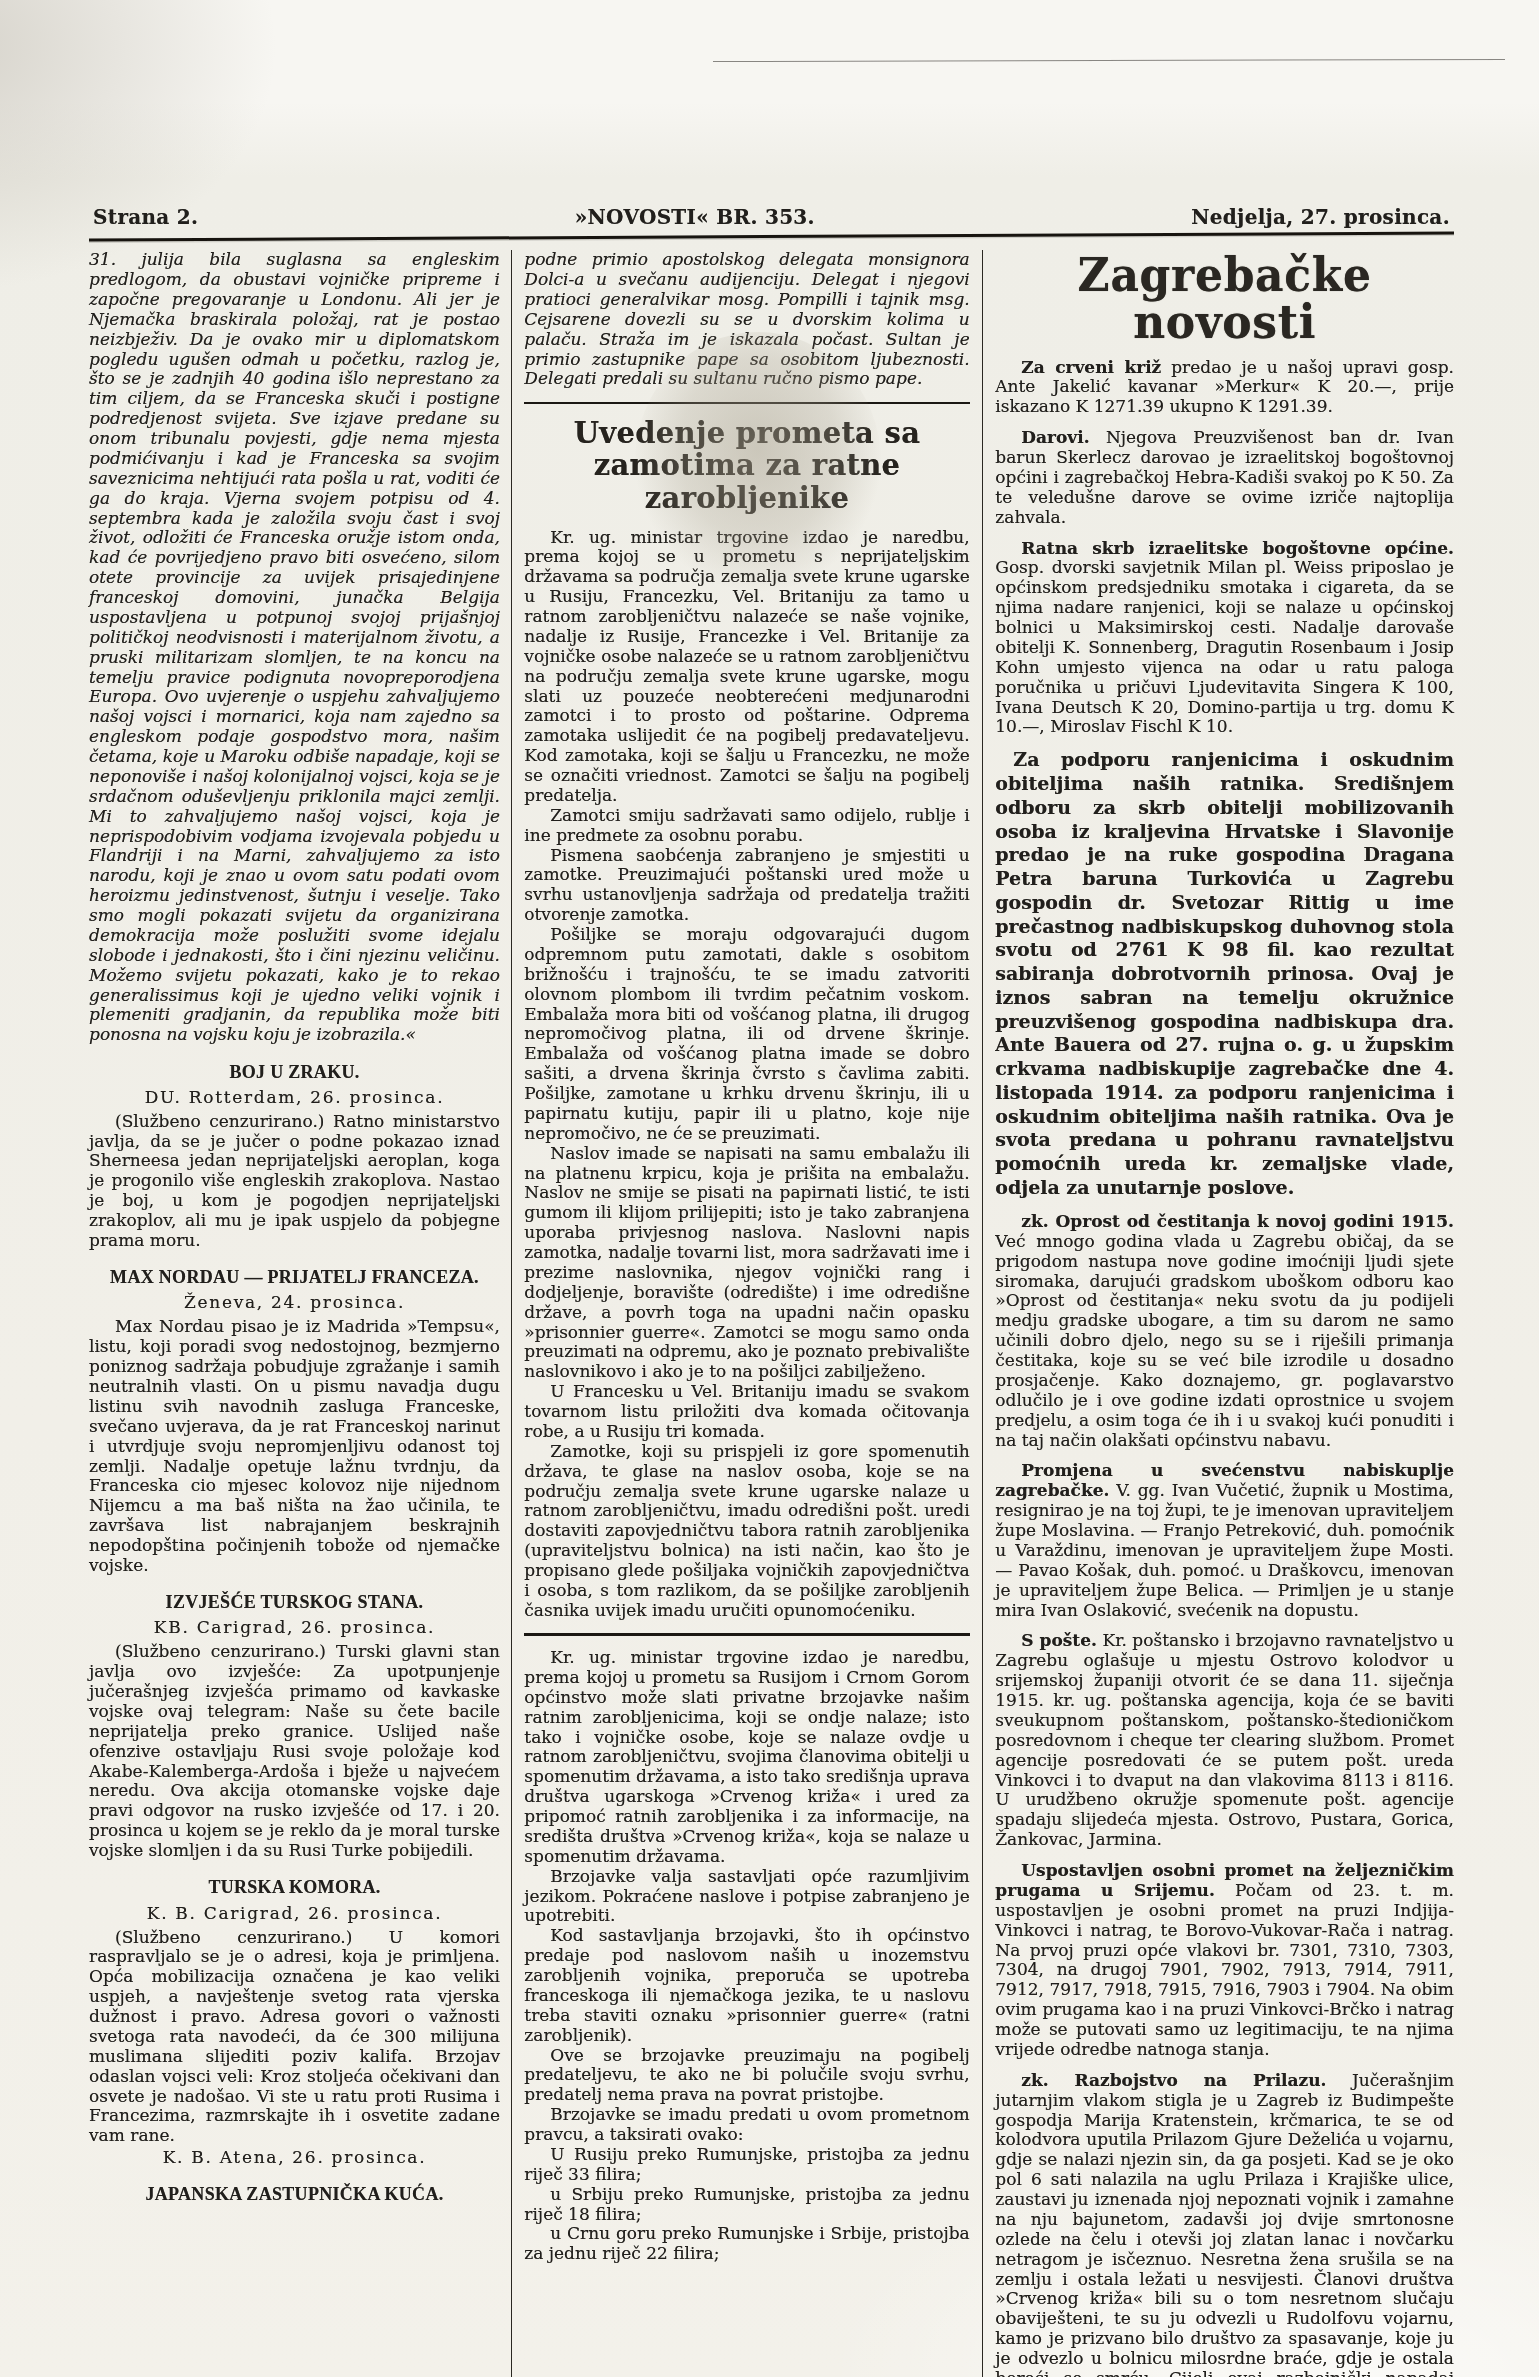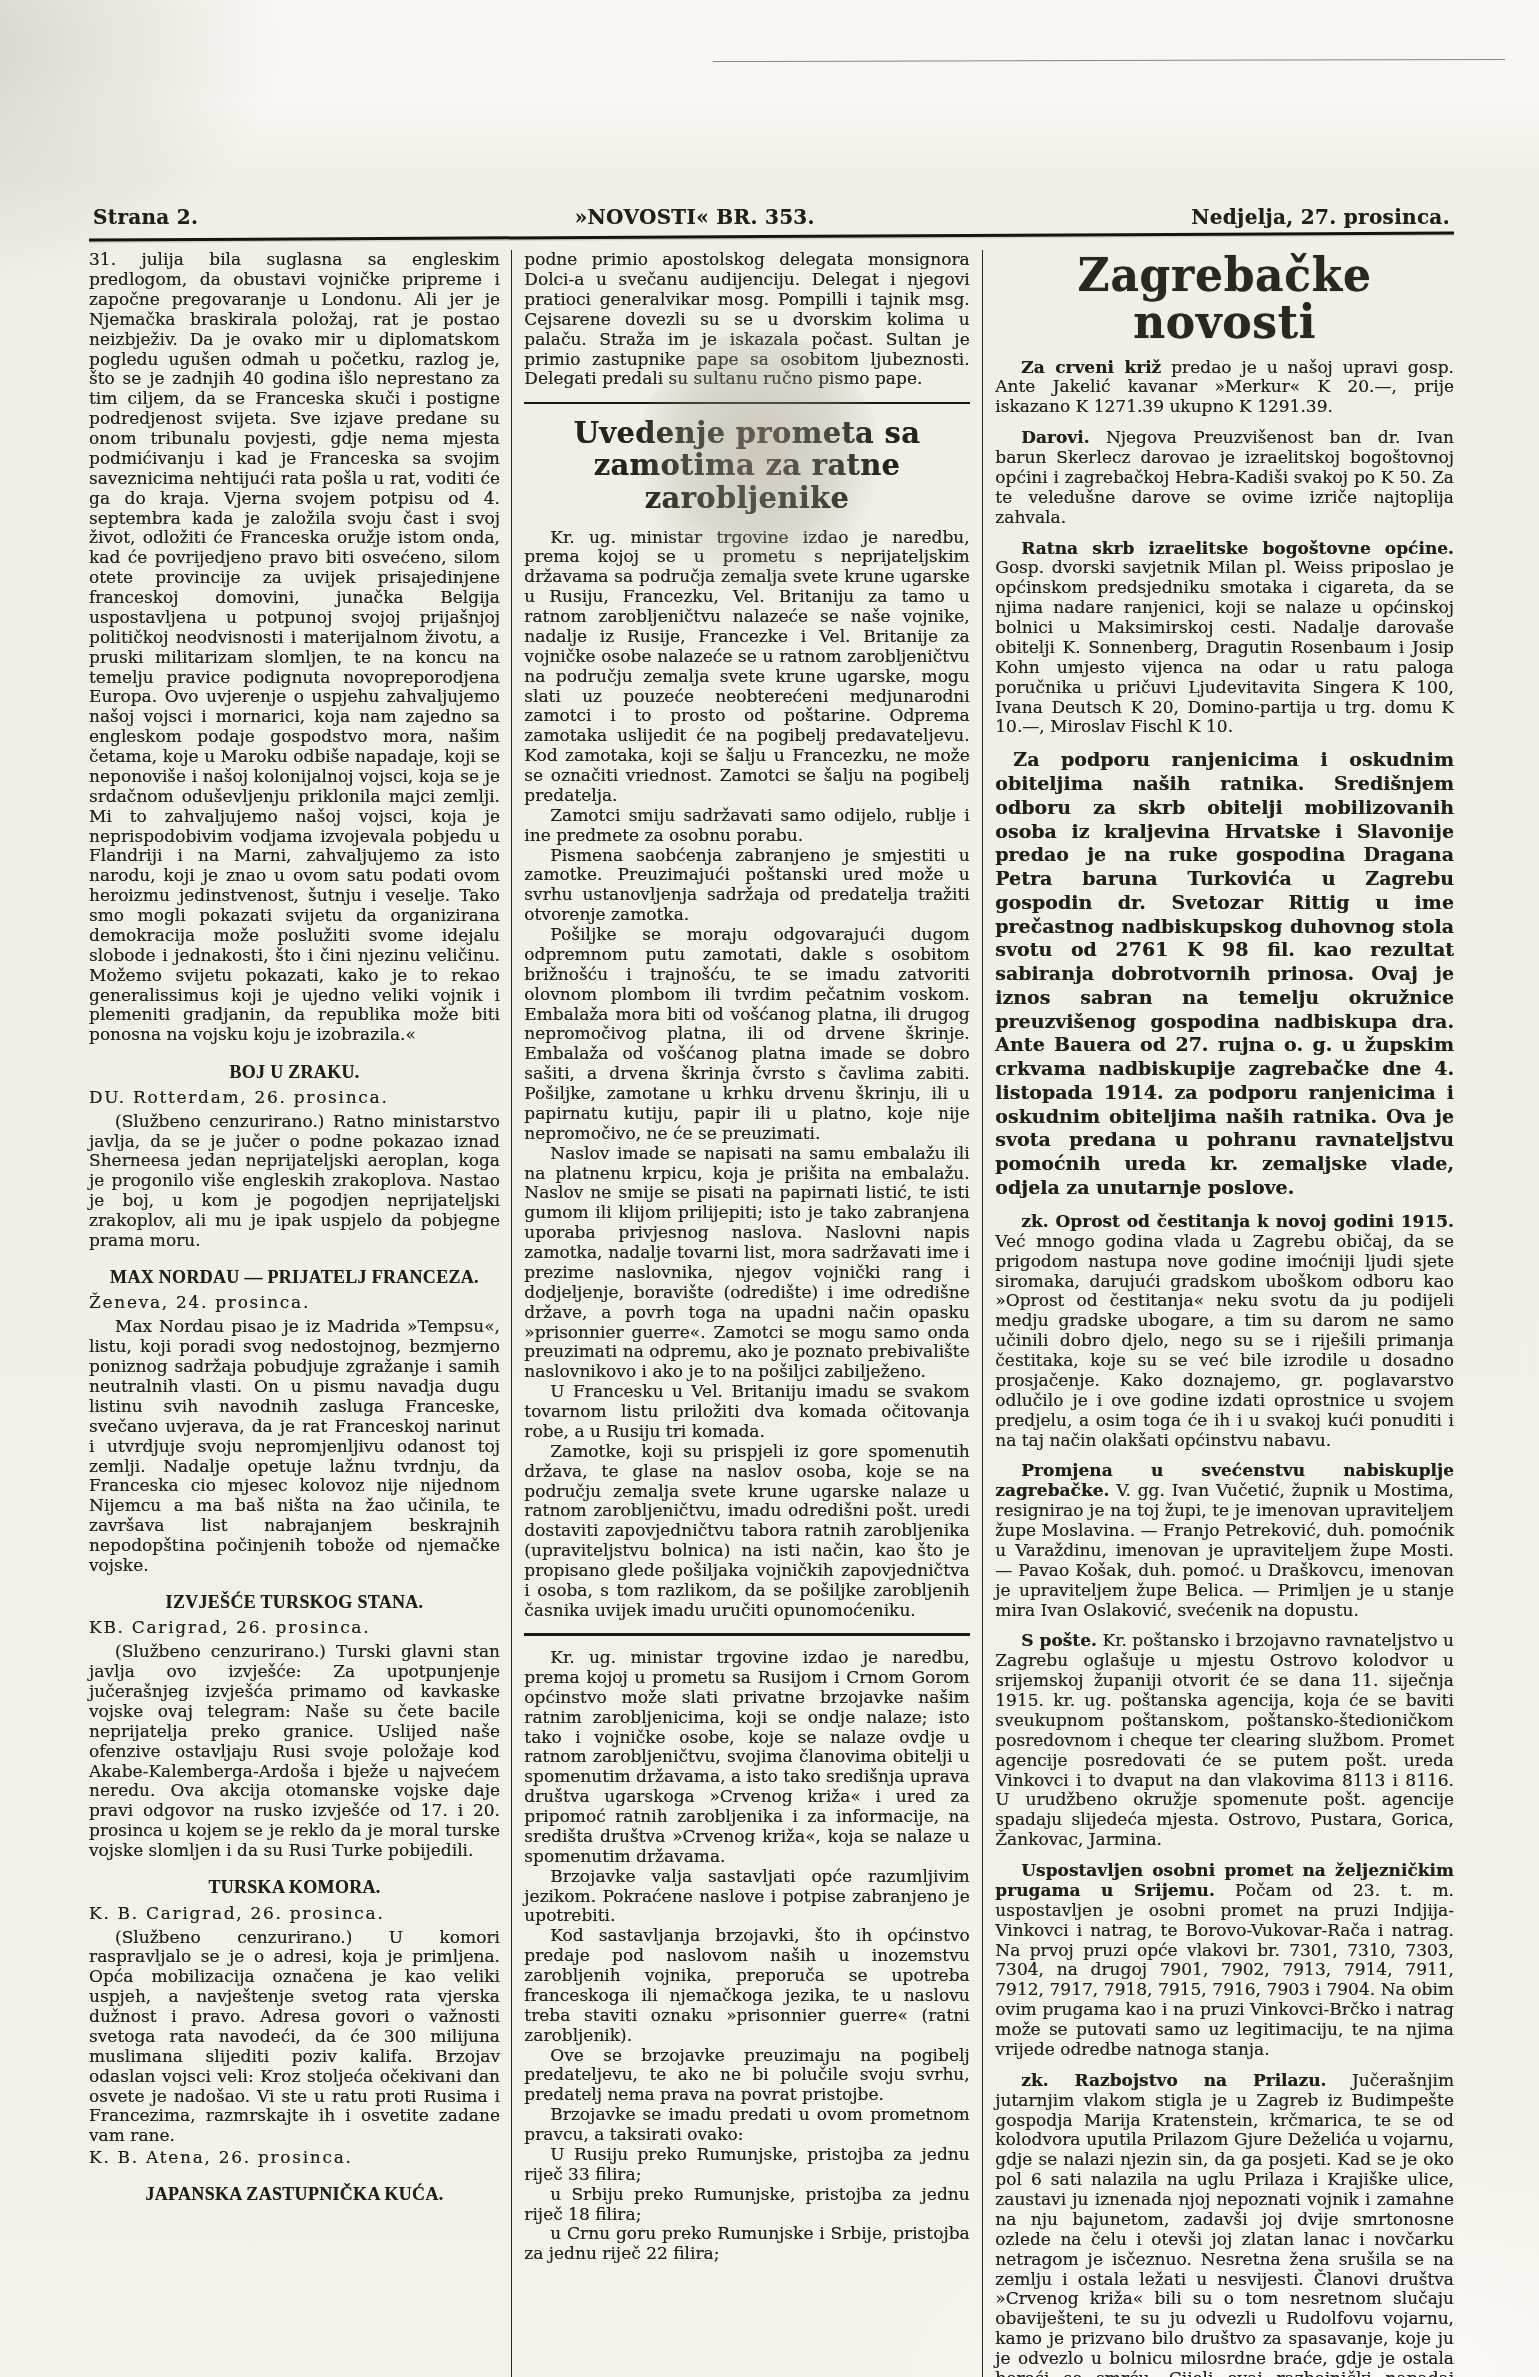--- a/index.html
+++ b/index.html
@@ -15,23 +15,23 @@
   .topline{position:absolute;top:60px;left:713px;right:34px;height:1.4px;background:rgba(45,42,38,.55);transform:rotate(-.15deg);}
   .sheet{position:absolute;top:0;left:0;right:0;padding:205px 85px 0 89px;box-sizing:border-box;}
   .masthead-row{display:flex;justify-content:space-between;align-items:flex-start;font-size:20px;font-weight:bold;letter-spacing:0.3px;padding:0 4.1px;}
   .head-rule{height:3.4px;background:#17140f;margin-top:5.5px;transform:rotate(-.3deg);box-shadow:0 1.4px 0 rgba(23,20,15,.15);}
   .columns{display:flex;margin-top:12.3px;align-items:stretch;}
   .col{box-sizing:border-box;font-size:17px;line-height:1.17;text-align:justify;}
   .col1{width:422px;padding-right:11px;}
   .col2{width:472px;padding:0 12.3px;border-left:1.4px solid #2b2822;border-right:1.4px solid #2b2822;position:relative;}
   .col3{flex:1;padding-left:12.3px;}
   .par{margin:0;text-indent:26px;}
-  .noindent{text-indent:0;}
+  .noindent{text-indent:0;font-style:italic;}
   .a-head{font-size:18px;font-weight:bold;text-align:center;text-indent:0;margin:16.4px 0 5.5px;letter-spacing:0.3px;line-height:1.15;font-family:Liberation Serif, serif;}
-  .dateline{margin:1.4px 0 4.1px;text-indent:0;letter-spacing:1.7px;}
+  .dateline{margin:1.4px 0 4.1px;text-align:center;text-indent:0;letter-spacing:1.7px;}
   .big-head{font-size:29px;line-height:1.12;font-weight:bold;text-align:center;text-indent:0;margin:12.3px 0 13.6px;letter-spacing:0.3px;color:#26231e;}
   .rule{height:2.7px;background:#1b1813;margin:12.3px 0;}
   .zg-head{font-size:44px;line-height:1.0;font-weight:bold;text-align:center;text-indent:0;margin:1.4px 0 18px;letter-spacing:0.7px;transform:scaleY(1.06);transform-origin:top;color:#2a2722;text-shadow:0 0 0.7px rgba(40,37,30,.7);}
   .item{margin:0 0 11px;text-indent:26px;}
   .item .lead{font-weight:bold;}
   .item.small{font-size:19px;line-height:1.25;font-weight:bold;text-indent:18px;margin-bottom:12.3px;}
   .stain{position:absolute;left:123px;top:82px;width:246px;height:259px;background:radial-gradient(ellipse at 50% 45%, rgba(167,160,142,.5) 0%, rgba(167,160,142,.28) 45%, rgba(167,160,142,0) 72%);border-radius:50%;pointer-events:none;}
   .ink{text-shadow:0 0 0.3px rgba(20,18,14,.55);}
 </style>
 </head>

